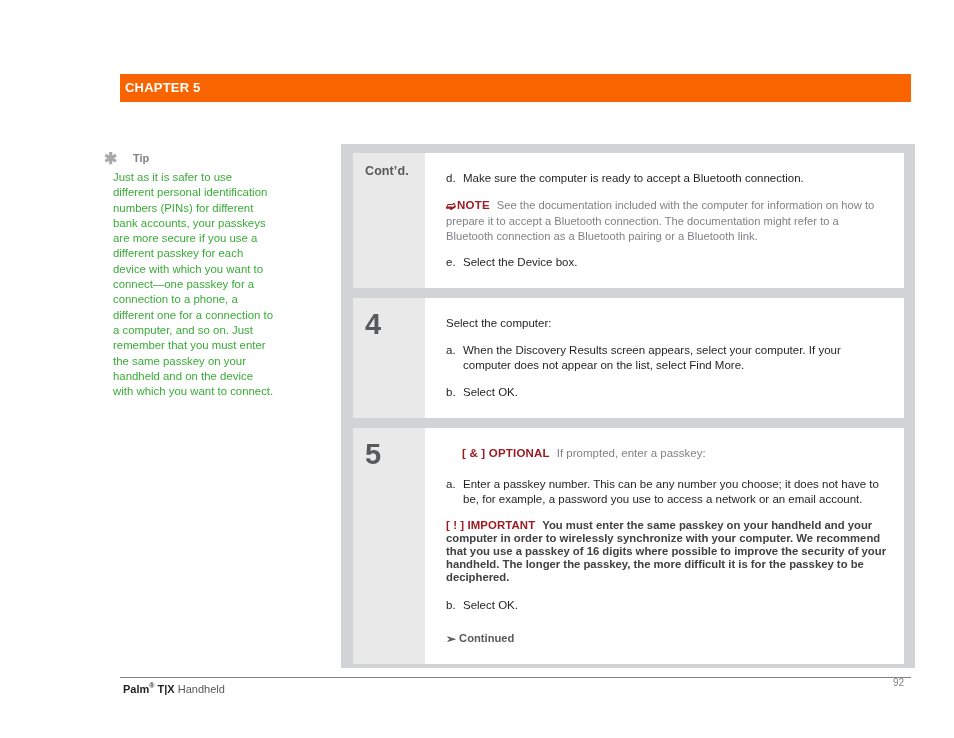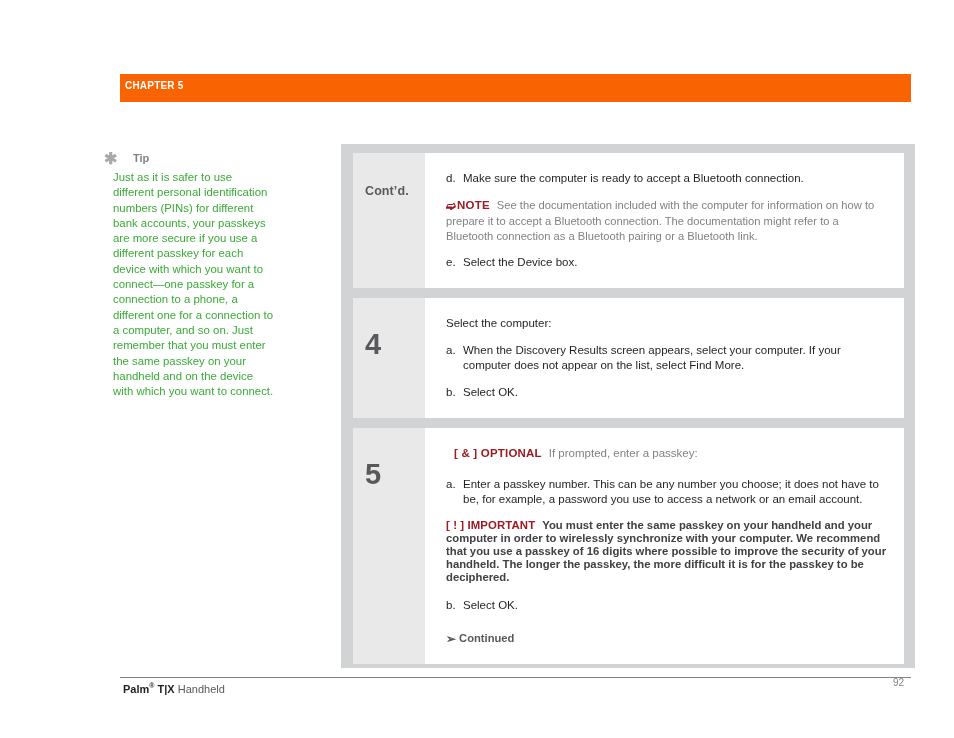--- a/index.html
+++ b/index.html
@@ -22,21 +22,21 @@
     left: 120px;
     top: 74px;
     width: 791px;
     height: 28px;
     background: #fa6400;
   }
   .header-chapter {
     position: absolute;
     left: 5px;
     top: 6px;
-    font-size: 10px;
+    font-size: 13px;
     font-weight: bold;
     color: #ffffff;
     letter-spacing: 0.2px;
   }
   .header-title {
     position: absolute;
     left: 237px;
     top: 6px;
     font-size: 11px;
     font-weight: bold;
@@ -99,21 +99,21 @@
     width: 100%;
     box-sizing: border-box;
   }
   .panel + .panel { margin-top: 10px; }
 
   .panel-num {
     background: #e9e9ea;
     width: 72px;
     flex: 0 0 72px;
     box-sizing: border-box;
-    padding-top: 32px;
+    padding-top: 12px;
     padding-left: 12px;
   }
   .panel-num .num-digit {
     font-size: 29px;
     font-weight: bold;
     color: #58595b;
     line-height: 1;
   }
   .panel-num .num-contd {
     font-size: 12.5px;
@@ -169,21 +169,21 @@
   .note-label {
     color: #9c1a22;
     font-weight: bold;
     font-size: 11.5px;
     letter-spacing: 0.2px;
   }
   .note-spacer { display: inline-block; width: 7px; }
 
   
   .optional-block {
-    margin: 0 0 16px 8px;
+    margin: 0 0 16px 16px;
     line-height: 15px;
   }
   .opt-tag {
     color: #9c1a22;
     font-weight: bold;
     font-size: 11.5px;
     letter-spacing: 0.2px;
   }
   .opt-text {
     color: #808285;

